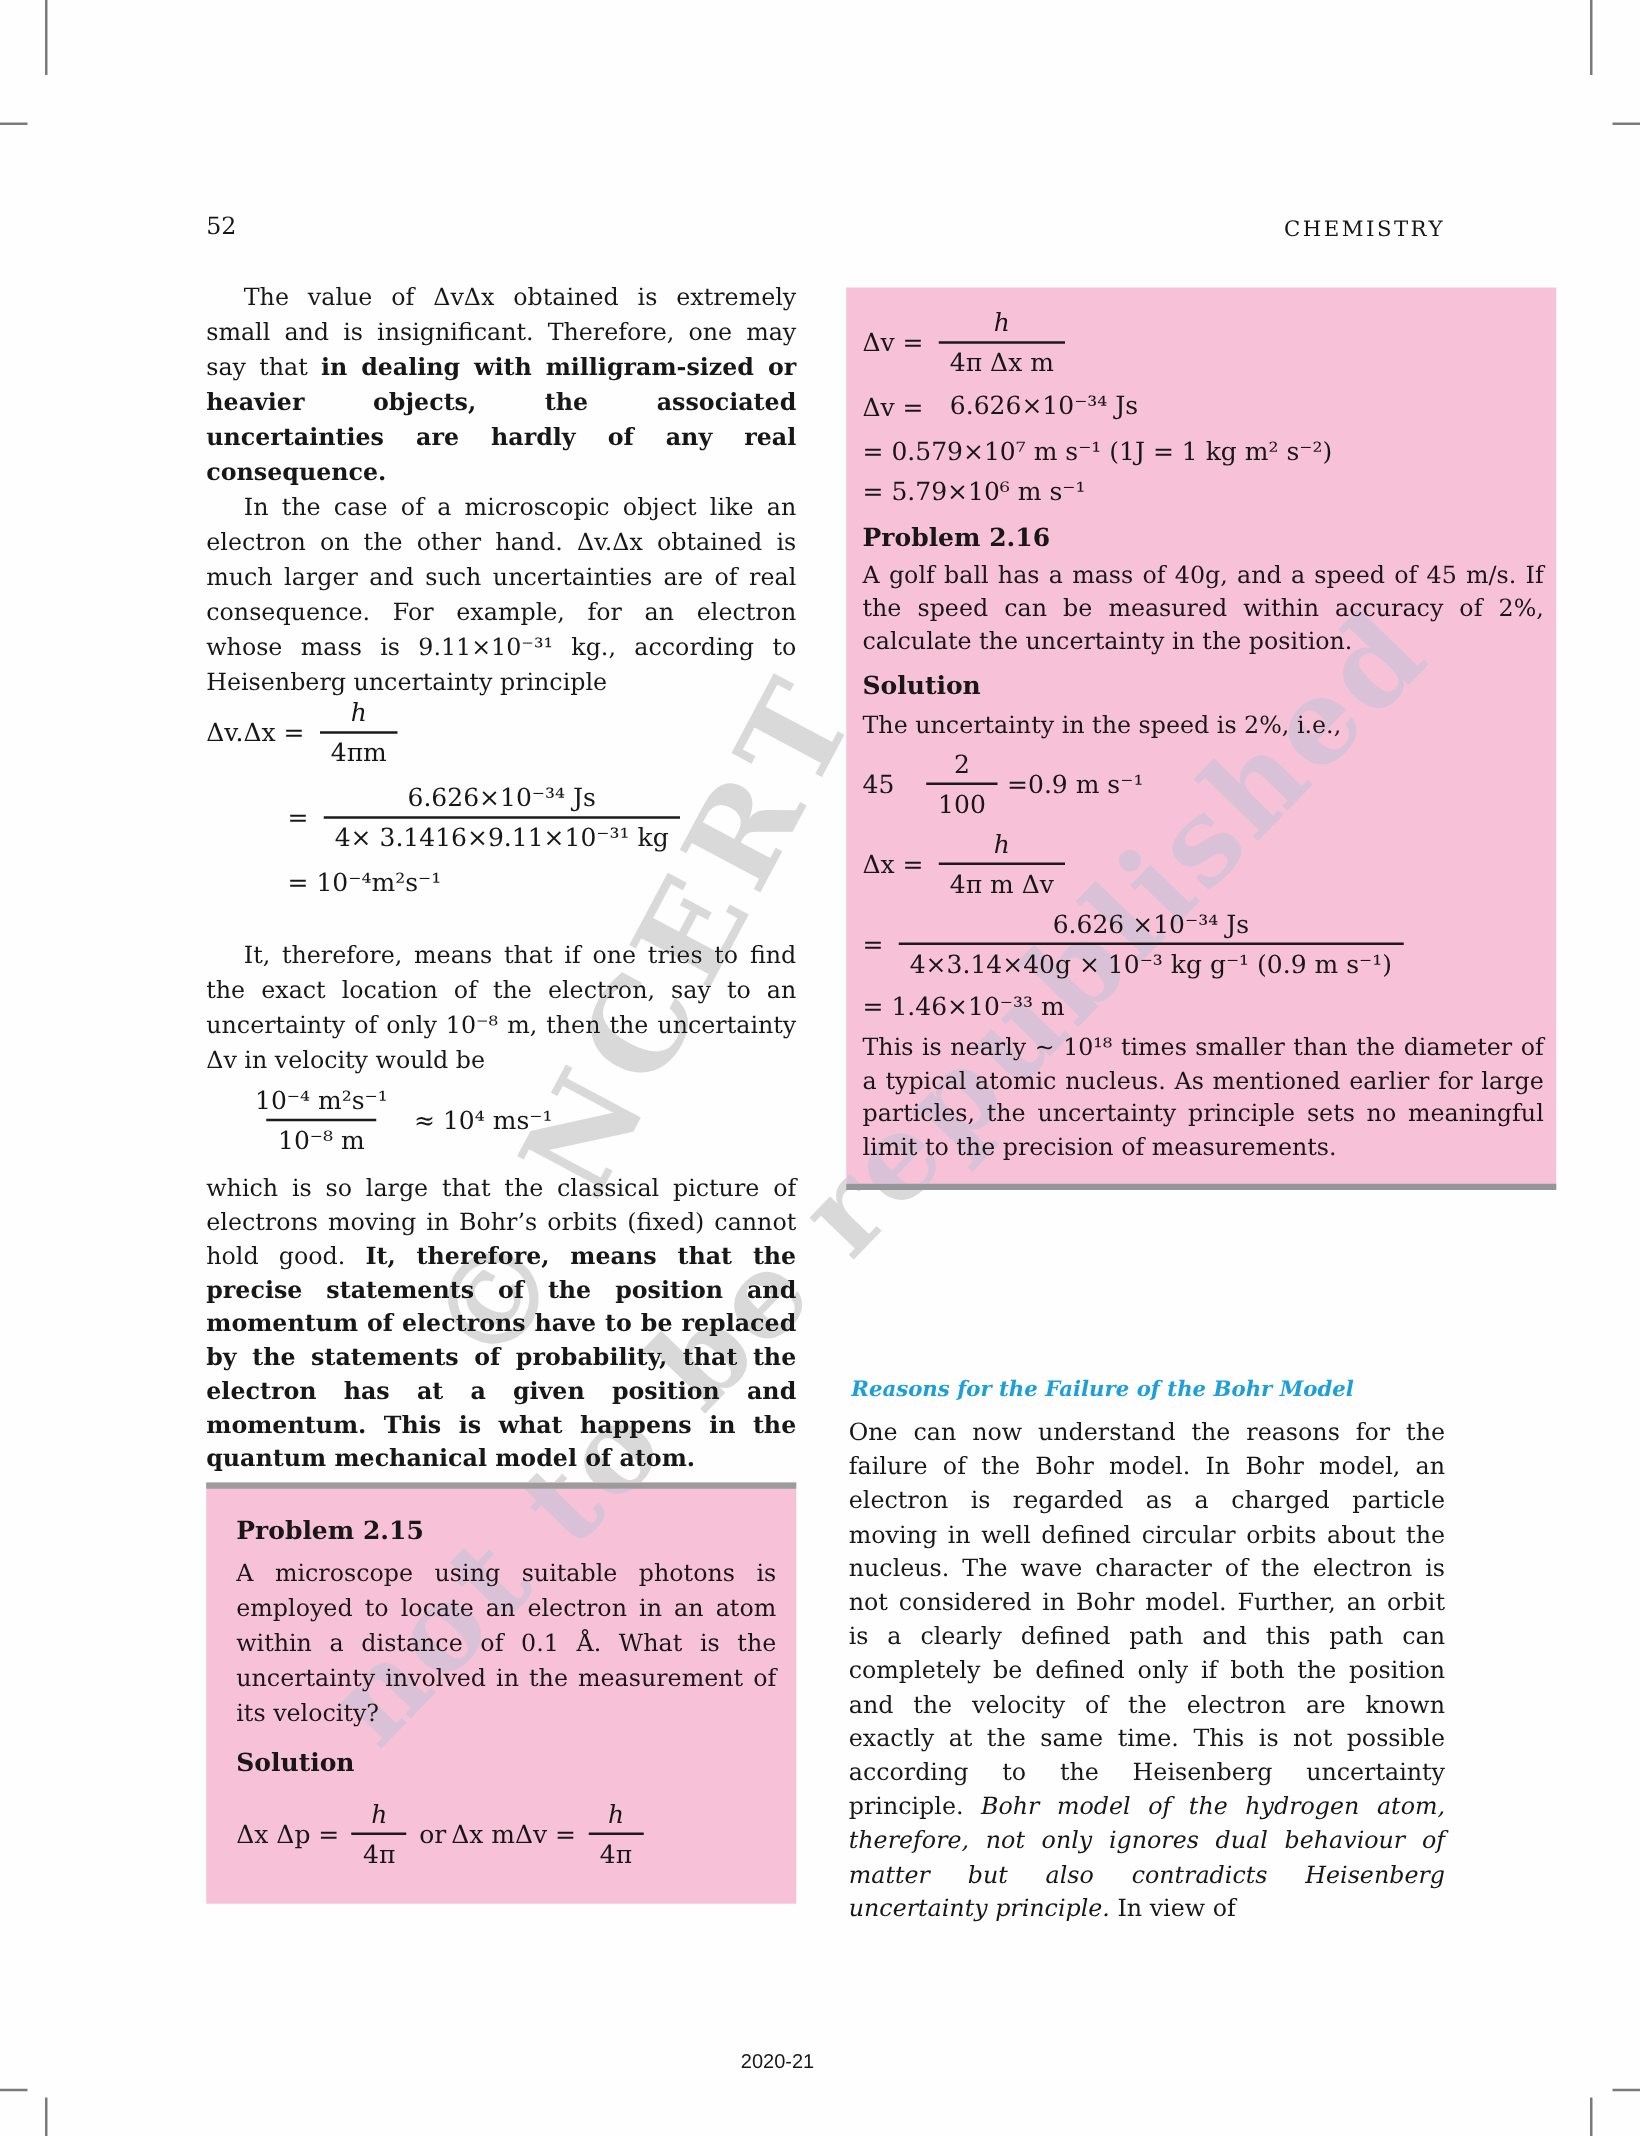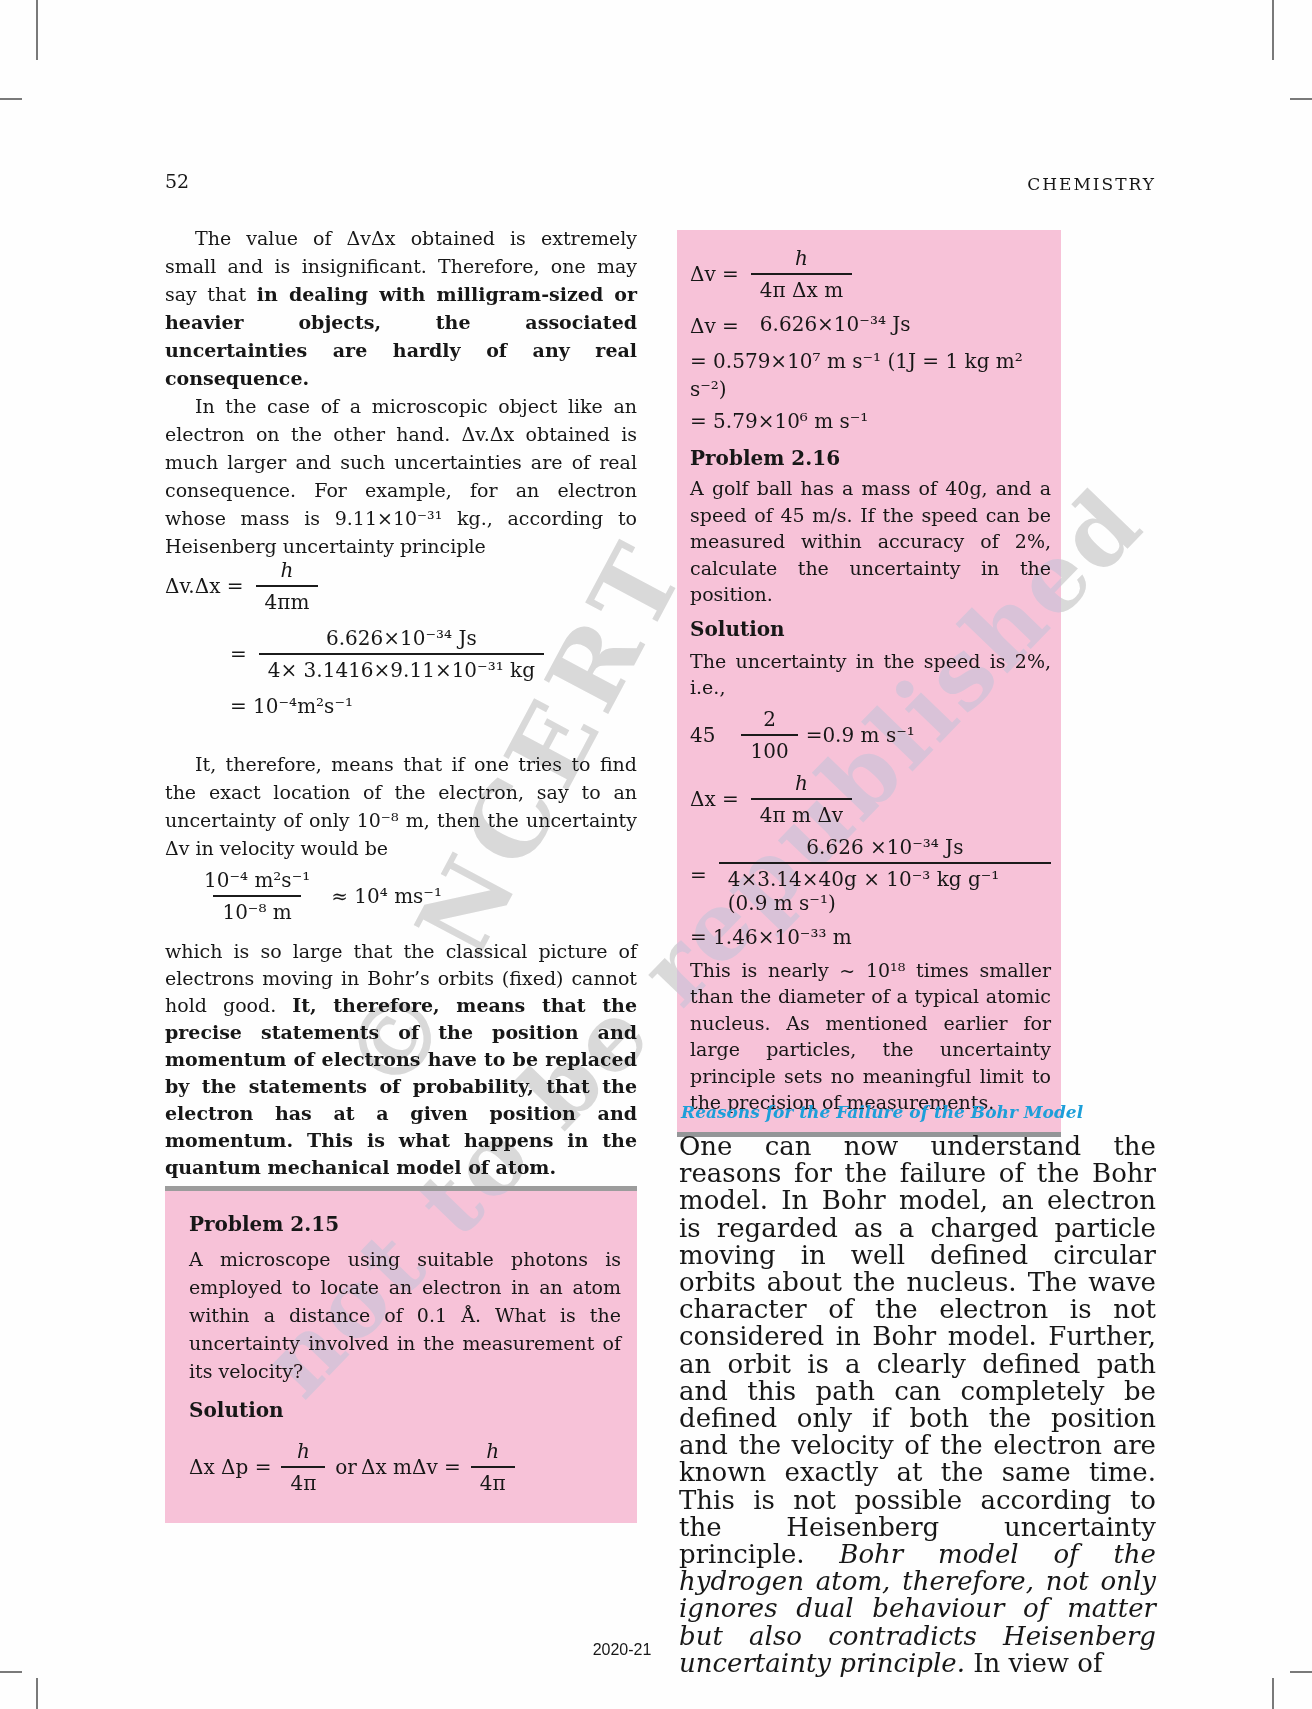--- a/index.html
+++ b/index.html
@@ -30,31 +30,31 @@
   .eq .gap{margin-right:12px;}
   .frac{display:inline-flex;flex-direction:column;align-items:center;}
   .frac .num{padding:0 9px 3px;}
   .frac .den{border-top:2px solid #1b1b1b;padding:3px 9px 0;}
   .eqline{font-size:20px;line-height:28px;}
 
   
   .pbox{position:absolute;background:#f7c2d8;box-sizing:border-box;}
   #p15-box{left:165px;top:1186px;width:472px;border-top:5px solid #9c9c9c;
            padding:20px 16px 28px 24px;}
-  #r-box{left:677px;top:230px;width:384px;border-bottom:5px solid #949698;
+  #r-box{left:677px;top:230px;width:568px;border-bottom:5px solid #949698;
          padding:16px 10px 16px 13px;}
   #r-box .para{line-height:26.5px;}
 
   .ptitle{font-size:20px;font-weight:bold;line-height:26px;margin:0;}
   .sol{font-size:20px;font-weight:bold;line-height:26px;margin:0;}
 
   
   .bohr-head{position:absolute;left:681px;top:1099px;width:476px;font-size:17px;
              font-weight:bold;font-style:italic;color:#1d9fd9;line-height:26px;}
-  .bohr-p{position:absolute;left:679px;top:1133px;width:477px;font-size:26px;
+  .bohr-p{position:absolute;left:679px;top:1133px;width:477px;font-size:19px;
           line-height:27.2px;text-align:justify;margin:0;}
 
   
   .wm{position:absolute;z-index:6;pointer-events:none;white-space:nowrap;
       font-family:"DejaVu Serif",serif;font-weight:bold;color:#d9d9d9;
       mix-blend-mode:darken;}
   #wm1{left:515px;top:815px;font-size:100px;letter-spacing:10px;
        transform:translate(-50%,-50%) rotate(-62deg);}
   #wm2{left:702px;top:942px;font-size:94px;letter-spacing:4px;
        transform:translate(-50%,-50%) rotate(-46deg);}

